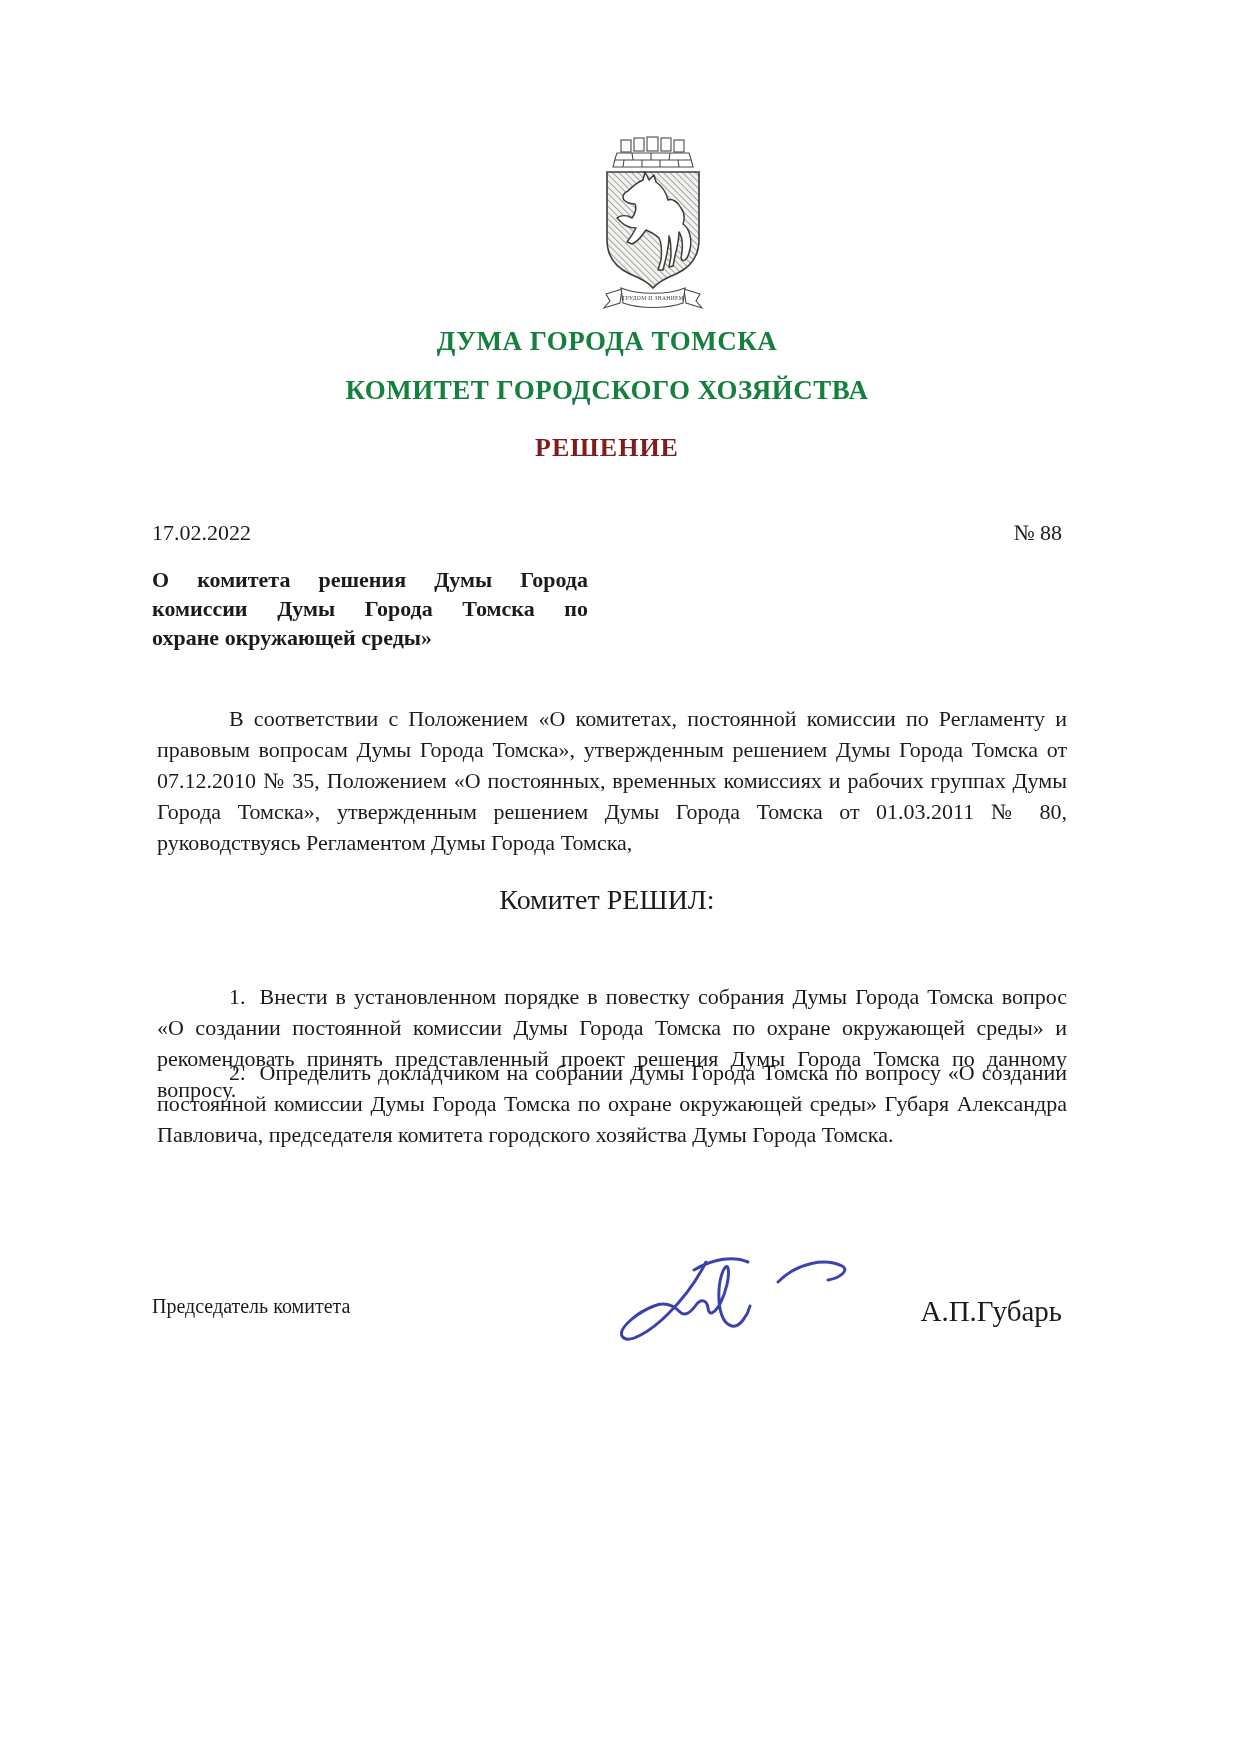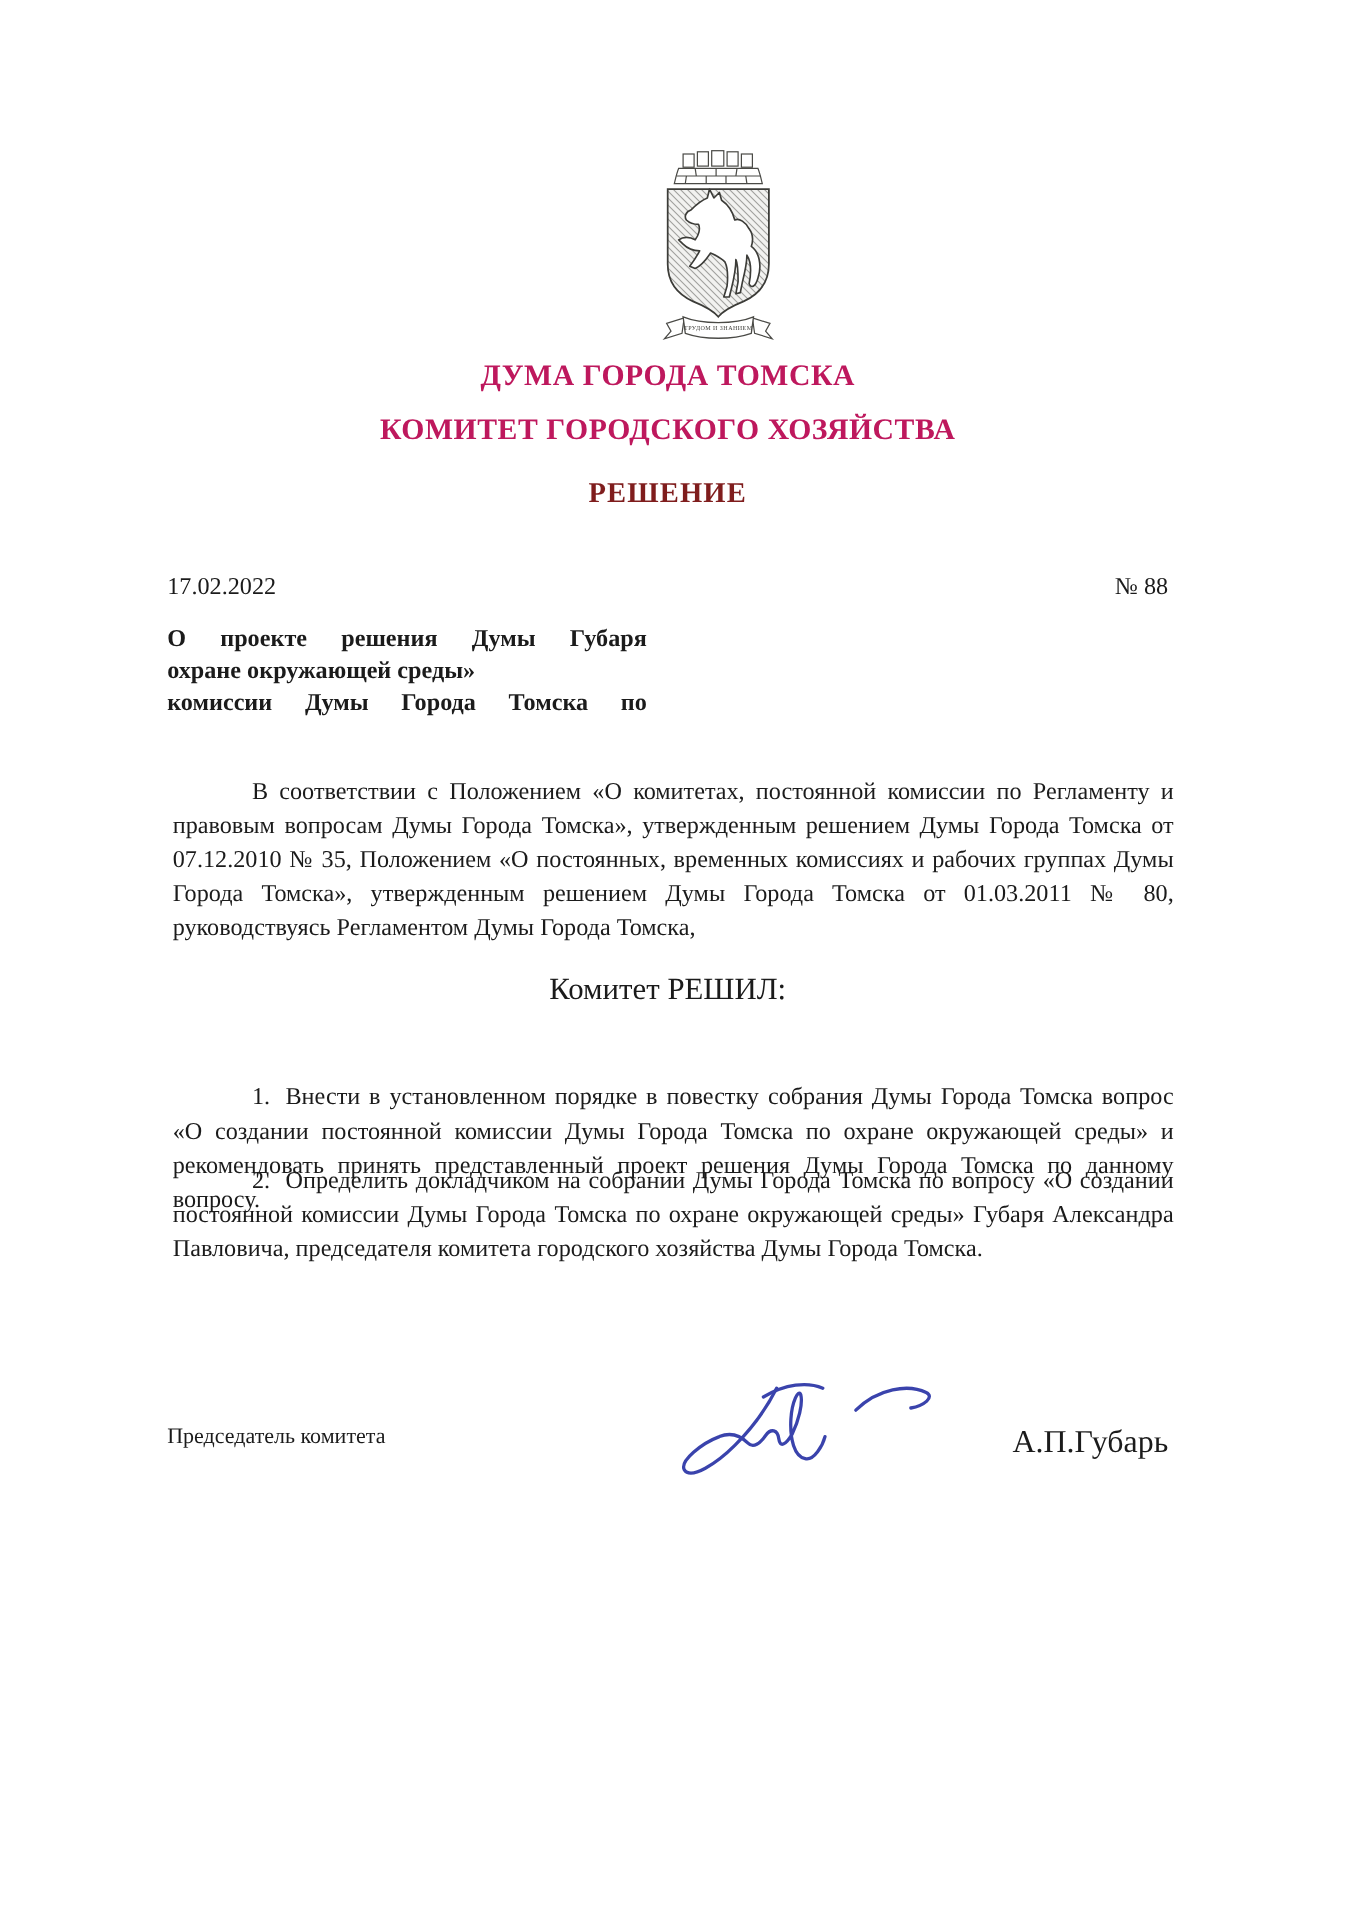--- a/index.html
+++ b/index.html
@@ -8,21 +8,21 @@
     background:#ffffff;
     font-family:"Liberation Serif","DejaVu Serif",serif;
     color:#1b1b1b;
     position:relative;
     overflow:hidden;
   }
   .abs{position:absolute;}
   .org-line{
     left:152px;width:910px;
     font-weight:bold;font-size:27px;letter-spacing:0.5px;
-    text-align:center;color:#be185d;
+    text-align:center;color:#15803d;
   }
   .doc-type{
     left:152px;width:910px;
     font-weight:bold;font-size:26px;letter-spacing:1px;
     text-align:center;color:#7f1d1d;
   }
   .meta-row{
     left:152px;width:910px;top:520px;
     display:flex;justify-content:space-between;
     font-size:22px;
@@ -101,23 +101,23 @@
 <div class="abs org-line" style="top:326px">ДУМА ГОРОДА ТОМСКА</div>
 <div class="abs org-line" style="top:375px">КОМИТЕТ ГОРОДСКОГО ХОЗЯЙСТВА</div>
 <div class="abs doc-type" style="top:433px">РЕШЕНИЕ</div>
 
 <div class="abs meta-row">
   <span>17.02.2022</span>
   <span>№ 88</span>
 </div>
 
 <div class="abs subject">
-  <div class="jline">О проекте решения Думы Губаря</div>
+  <div class="jline">О комитета решения Думы Города</div>
+  <div class="jline">комиссии Думы Города Томска по</div>
   <div class="jline last">охране окружающей среды»</div>
-  <div class="jline">комиссии Думы Города Томска по</div>
 </div>
 
 <p class="abs para" style="top:698px">В соответствии с Положением «О комитетах, постоянной комиссии по Регламенту и правовым вопросам Думы Города Томска», утвержденным решением Думы Города Томска от 07.12.2010 № 35, Положением «О постоянных, временных комиссиях и рабочих группах Думы Города Томска», утвержденным решением Думы Города Томска от 01.03.2011 № 80, руководствуясь Регламентом Думы Города Томска,</p>
 
 <div class="abs resolved">Комитет РЕШИЛ:</div>
 
 <p class="abs para" style="top:976px">
   <span class="item-num">1.</span><span>Внести в установленном порядке в повестку собрания Думы Города Томска вопрос «О создании постоянной комиссии Думы Города Томска по охране окружающей среды» и рекомендовать принять представленный проект решения Думы Города Томска по данному вопросу.</span>
 </p>
 

